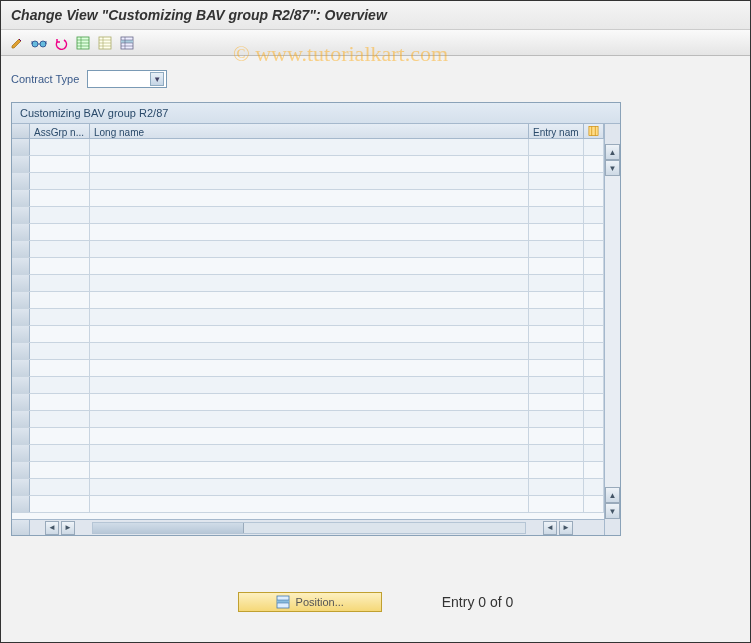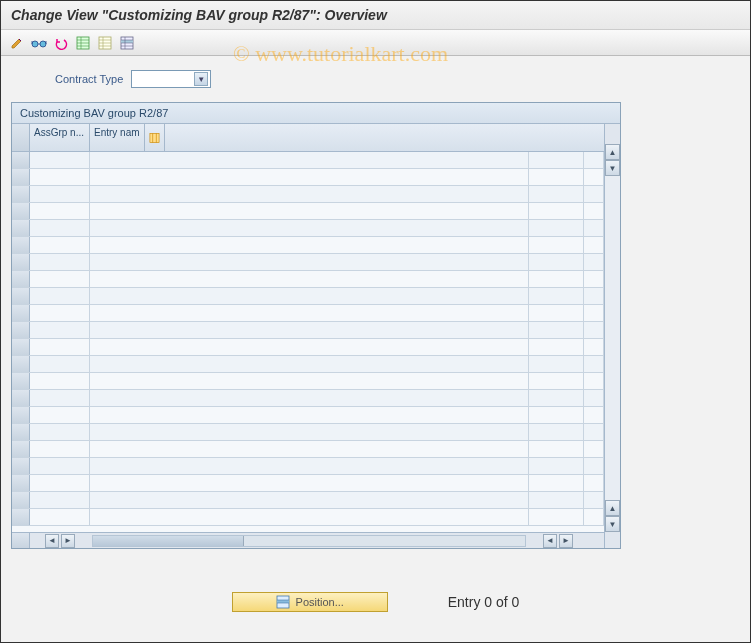--- a/index.html
+++ b/index.html
@@ -45,21 +45,21 @@
       position: absolute;
       top: 40px;
       left: 232px;
       font-size: 22px;
       color: rgba(255,165,0,0.45);
       font-family: Georgia, serif;
       pointer-events: none;
       z-index: 100;
     }
     .content-area { padding: 14px 10px; }
-    .field-row { display: flex; align-items: center; gap: 8px; margin-bottom: 14px; margin-left: 44px; }
+    .field-row { display: flex; align-items: center; gap: 8px; margin-bottom: 14px; }
     .field-label { color: #3a5a8a; font-size: 11px; }
     .dropdown {
       width: 80px;
       height: 18px;
       border: 1px solid #7a9ab5;
       background: #fff;
       display: flex;
       align-items: center;
       justify-content: flex-end;
       padding-right: 2px;
@@ -83,21 +83,21 @@
       font-size: 11px;
       color: #2a4a6a;
       border-bottom: 1px solid #a5b8cc;
     }
     .grid-wrap { display: flex; }
     .grid-main { flex: 1; }
     .grid-header-row {
       display: flex;
       background: linear-gradient(to bottom,#e6edf5,#d6e0eb);
       border-bottom: 1px solid #a5b8cc;
-      height: 28px;
+      height: 15px;
     }
     .grid-header-cell {
       border-right: 1px solid #a5b8cc;
       padding: 3px 4px;
       font-size: 10px;
       color: #2a4a6a;
       overflow: hidden;
       white-space: nowrap;
       background: linear-gradient(to bottom,#e6edf5,#d6e0eb);
     }
@@ -162,21 +162,21 @@
       height:100%;background:linear-gradient(to bottom,#d0dce8,#b8c8d8);
       border-right:1px solid #9ab;
     }
     .footer-row {
       position:absolute;
       bottom:30px; left:0; right:0;
       display:flex; align-items:center; justify-content:center;
       gap: 60px;
     }
     .position-btn {
-      width:156px; height:20px;
+      width:144px; height:20px;
       background: linear-gradient(to bottom,#fdf0c0,#f5d878);
       border:1px solid #c0a030;
       display:flex;align-items:center;justify-content:center;
       gap:6px; cursor:pointer;
       font-size:11px; color:#555;
     }
     .position-btn .pb-icon { width:14px;height:14px; }
     .entry-text { font-size:14px; color:#333; }
   </style>
 </head>
@@ -245,20 +245,21 @@
     </div>
   </div>
 
   <div class="table-panel">
     <div class="table-title">Customizing BAV group R2/87</div>
     <div class="grid-wrap">
       <div class="grid-main">
         <div class="grid-header-row">
           <div class="grid-header-cell row-sel-col"></div>
           <div class="grid-header-cell col-assgrp">AssGrp n...</div>
+          <div class="grid-header-cell col-long">Long name</div>
           <div class="grid-header-cell col-short">Entry nam</div>
           <div class="grid-header-cell col-config">
             <svg width="12" height="12" viewBox="0 0 12 12">
                 <rect x="1" y="1" width="10" height="10" fill="#fd8" stroke="#c80" stroke-width="0.7"></rect>
                 <line x1="4" y1="1" x2="4" y2="11" stroke="#c80" stroke-width="0.7"></line>
                 <line x1="8" y1="1" x2="8" y2="11" stroke="#c80" stroke-width="0.7"></line>
               </svg>
           </div>
         </div>
         <div class="grid-body" id="grid-body">

